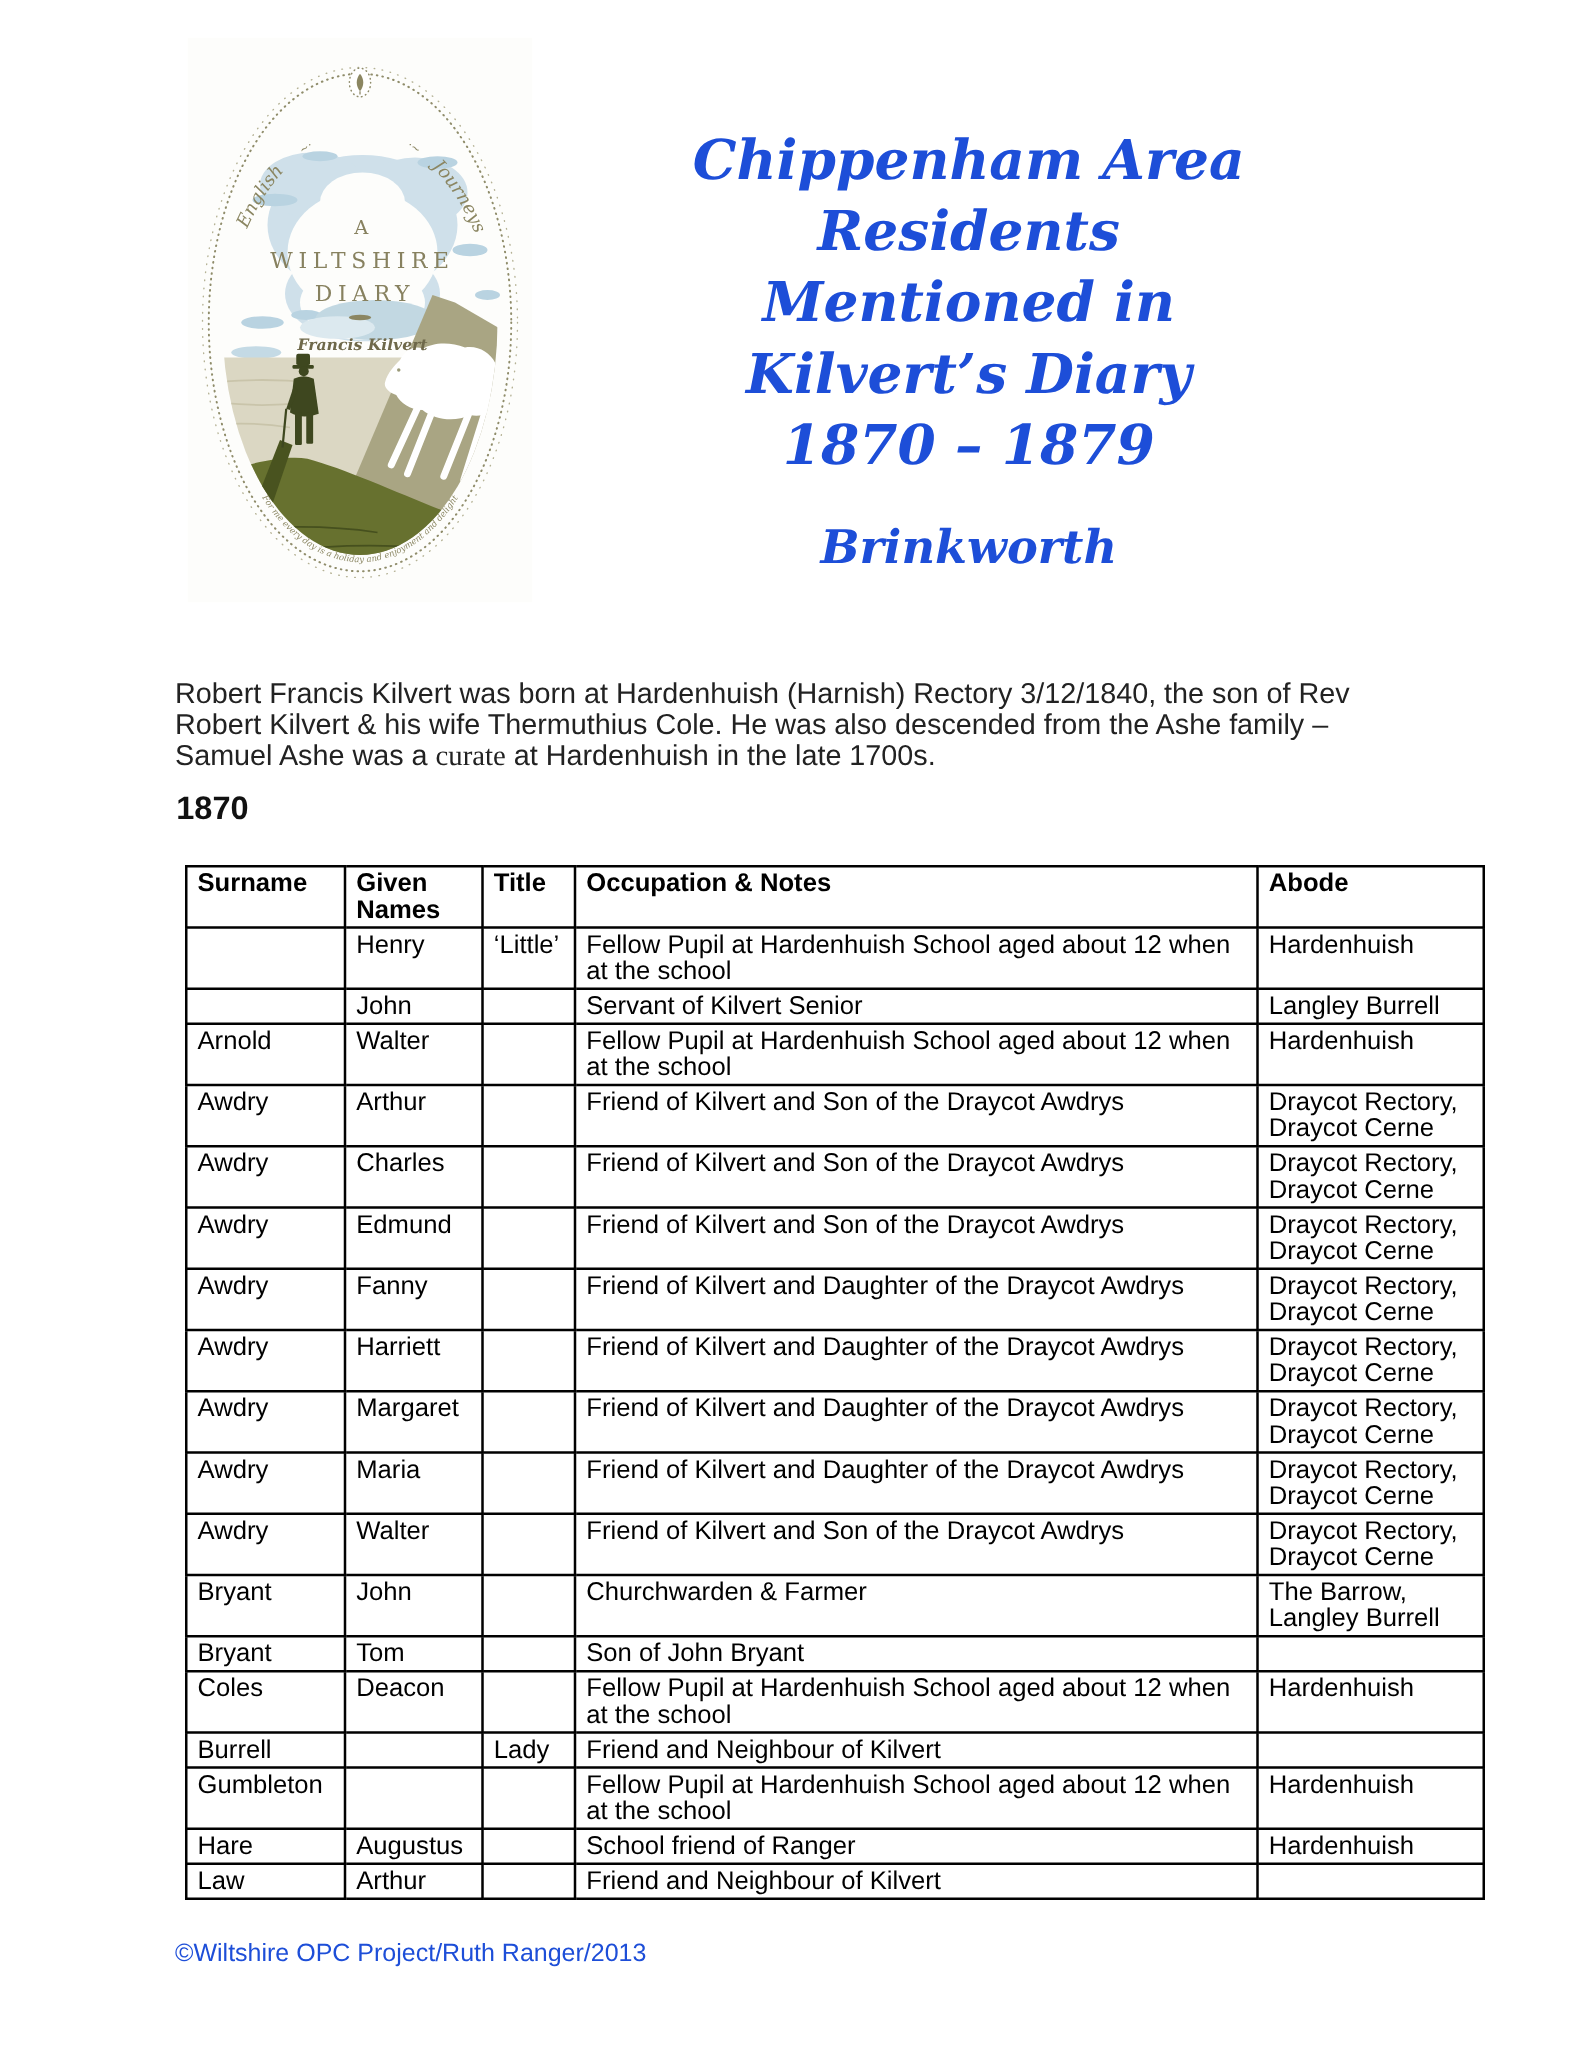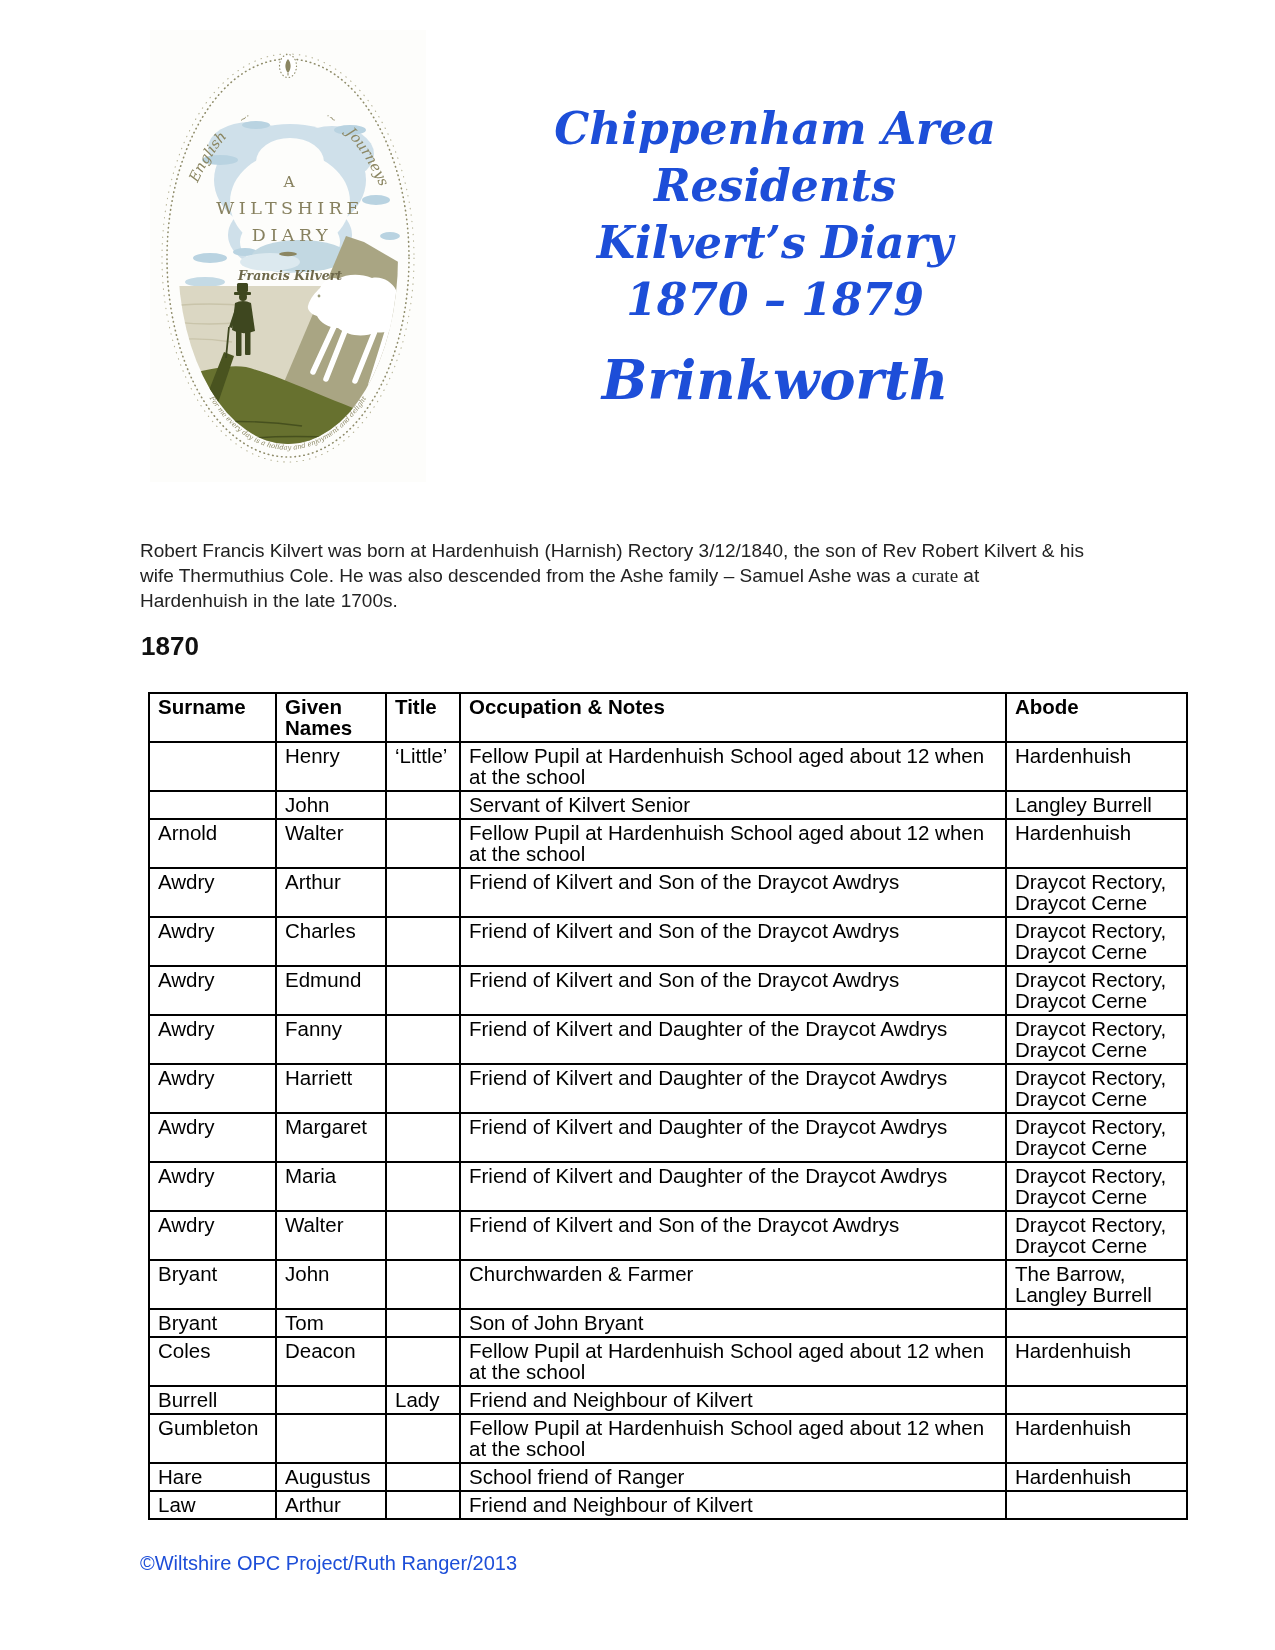--- a/index.html
+++ b/index.html
@@ -9,26 +9,26 @@
   }
   
   .cover{position:absolute;left:150px;top:30px;width:276px;height:452px;}
   
   .title-block{
     position:absolute;left:430px;top:100px;width:690px;text-align:center;
     font-family:"DejaVu Serif",serif;font-style:italic;font-weight:bold;
     font-size:44px;line-height:57px;color:#1d4ed8;
   }
   .title-sub{
-    margin-top:24px;font-size:54px;
+    margin-top:24px;font-size:37px;
   }
   
   .intro{
     position:absolute;left:140px;top:519px;width:952px;
-    font-size:19px;line-height:25px;color:#222;
+    font-size:23px;line-height:25px;color:#222;
   }
   .serif-word{font-family:"Liberation Serif",serif;}
   
   .year-heading{
     position:absolute;left:141px;top:631px;font-size:26px;font-weight:bold;color:#111;
   }
   
   .res-table{
     position:absolute;left:148px;top:692px;width:1038px;
     border-collapse:collapse;table-layout:fixed;
@@ -166,20 +166,21 @@
       <text x="140" y="250" font-size="12.5" text-anchor="middle" font-family="DejaVu Serif, serif" font-style="italic" font-weight="bold" fill="#6e684a">Francis Kilvert</text>
 
       <text font-size="6.8" font-family="DejaVu Serif, serif" font-style="italic" fill="#8d8966">
         <textPath href="#arcBottom" startOffset="50%" text-anchor="middle">For me every day is a holiday and enjoyment and delight</textPath>
       </text>
     </svg>
   </div>
 
   <div class="title-block">
     <div>Chippenham Area Residents</div>
+    <div>Mentioned in</div>
     <div>Kilvert’s Diary</div>
     <div>1870 – 1879</div>
     <div class="title-sub">Brinkworth</div>
   </div>
 
   <p class="intro"><span>Robert Francis Kilvert was born at Hardenhuish (Harnish) Rectory 3/12/1840, the son of Rev Robert Kilvert &amp; his wife Thermuthius Cole.  He was also descended from the Ashe family – Samuel Ashe was a </span><span class="serif-word">curate</span><span> at Hardenhuish in the late 1700s.</span></p>
 
   <div class="year-heading">1870</div>
 
   <table class="res-table">

